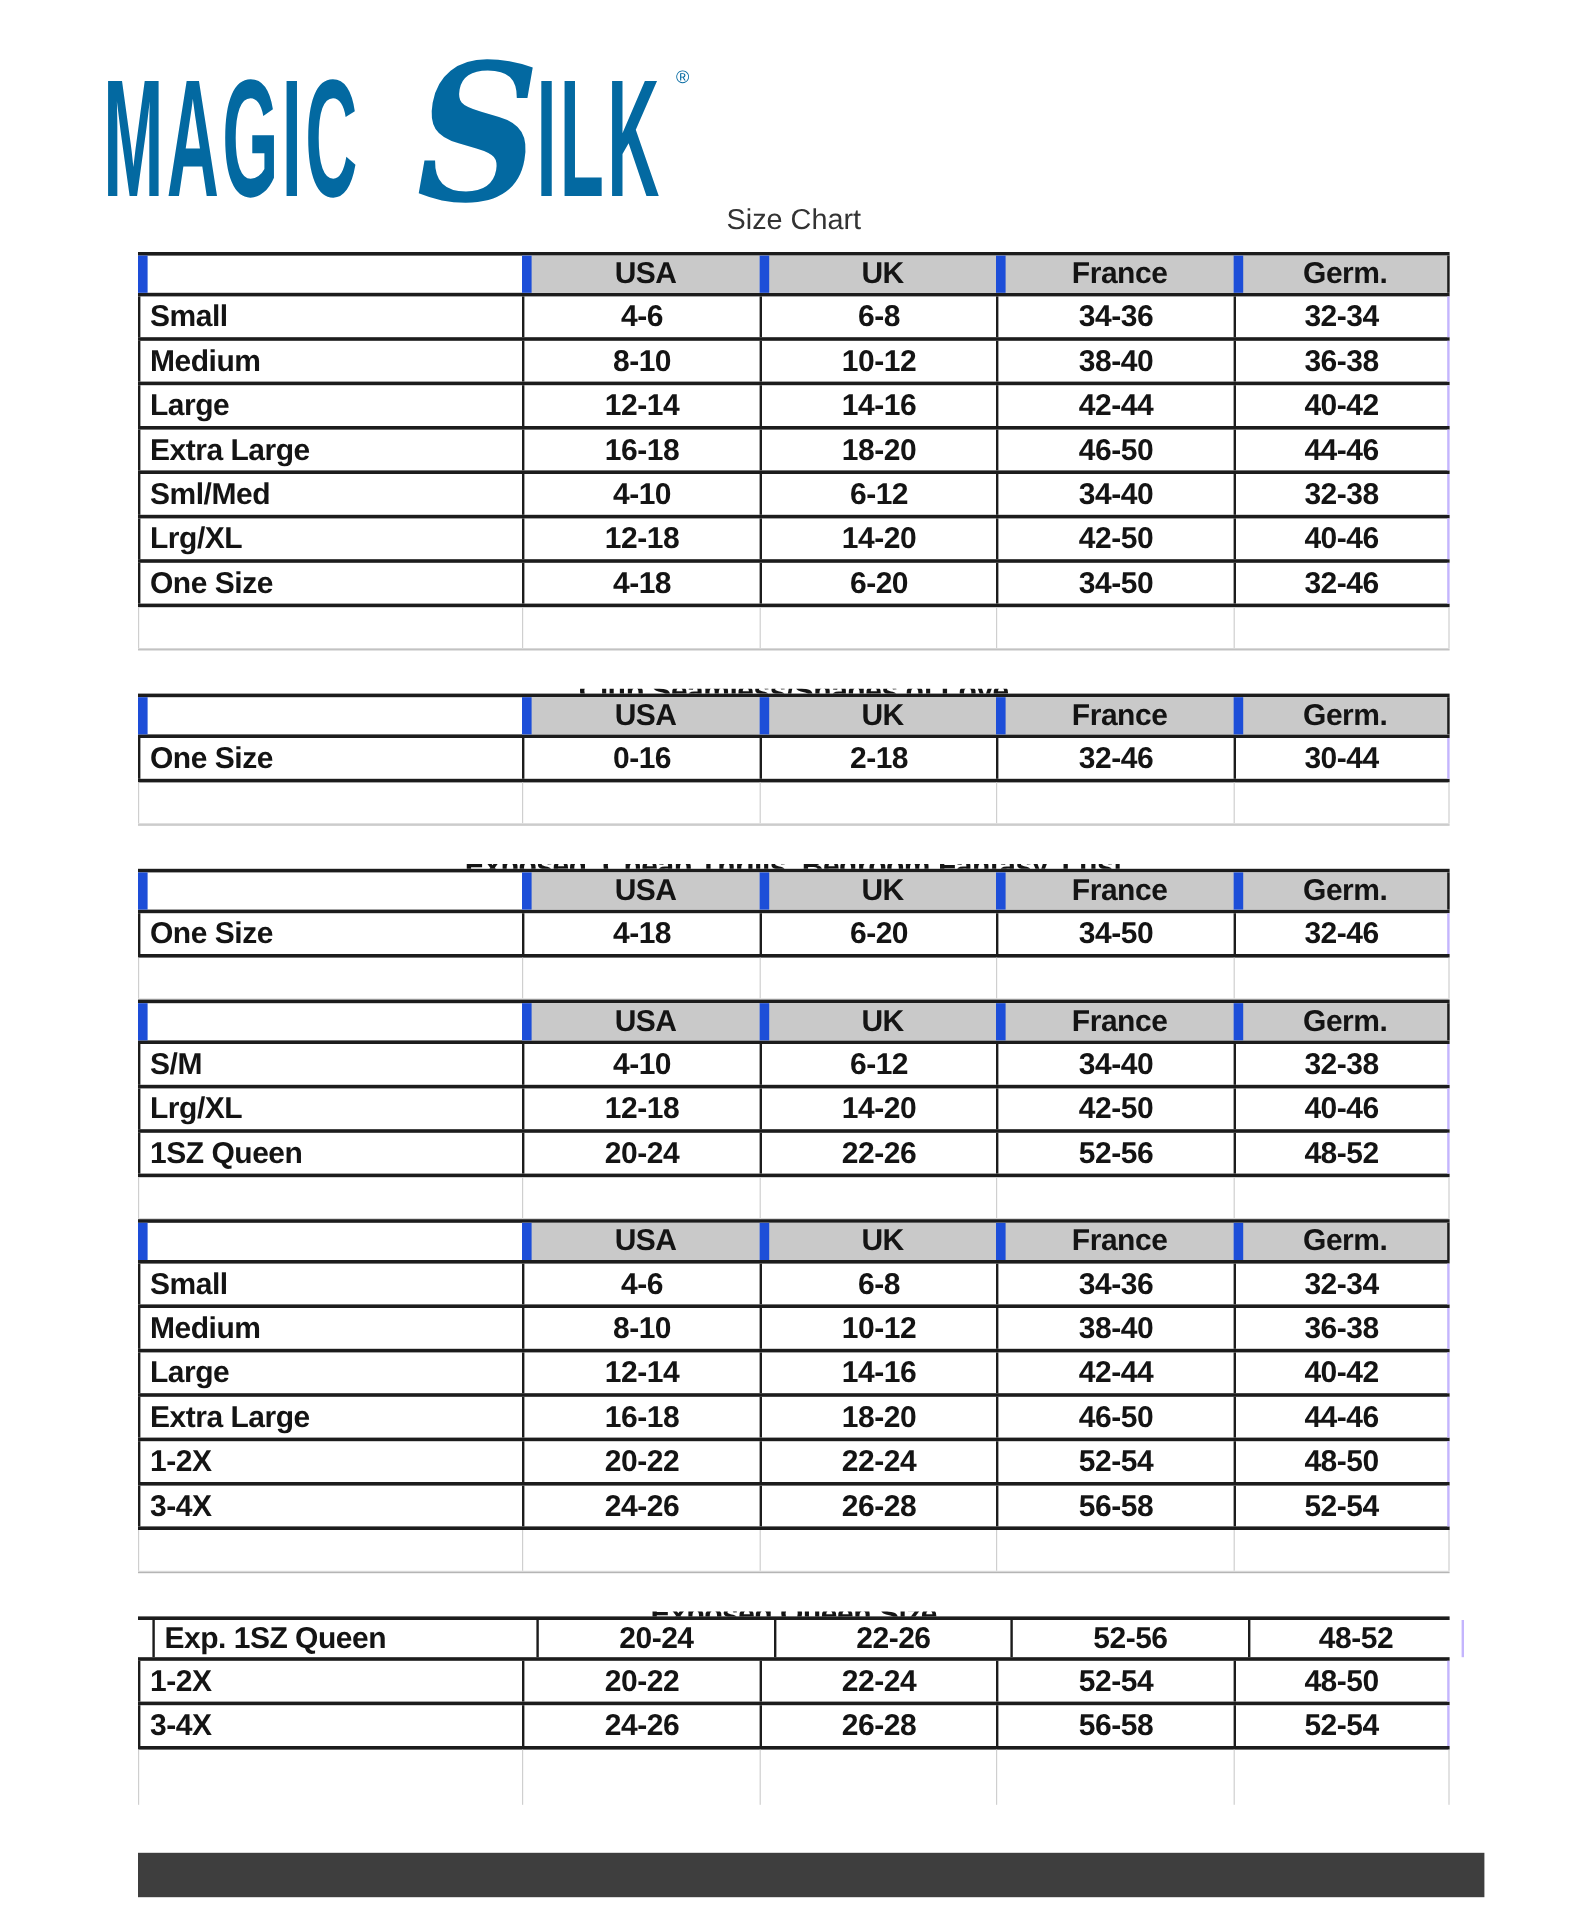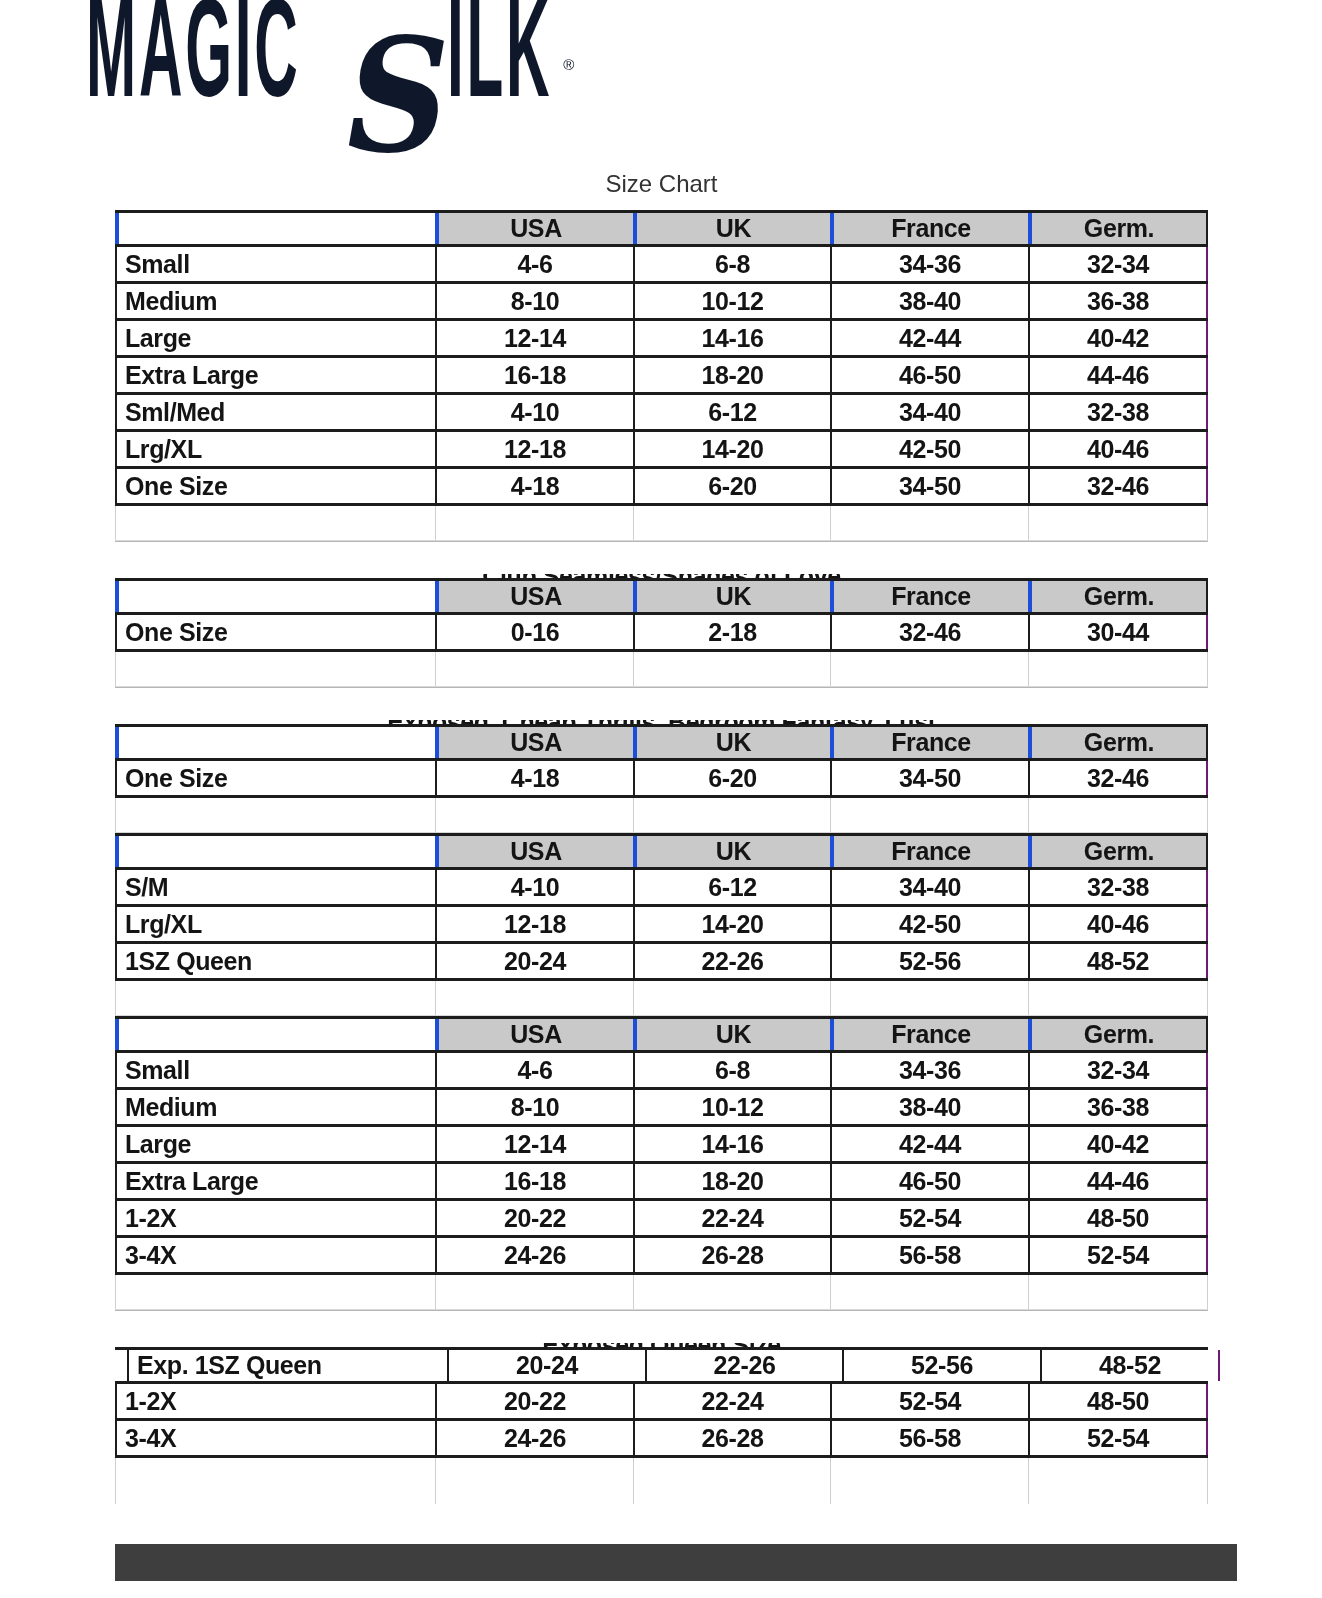--- a/index.html
+++ b/index.html
@@ -15,22 +15,22 @@
     width: 1322px; height: 1598px;
     background: #ffffff;
   }
 
   
   .logo {
     position: absolute;
     left: 86px; top: 34px;
     height: 140px;
     display: flex;
-    align-items: flex-start;
-    color: #0f172a;
+    align-items: flex-end;
+    color: #0369a1;
     white-space: nowrap;
   }
   .logo-magic {
     display: inline-block;
     font-weight: bold;
     font-size: 86px;
     letter-spacing: 4px;
     line-height: 0.82;
     transform: scale(0.70, 1.62);
     transform-origin: left bottom;
@@ -95,26 +95,26 @@
     font-weight: bold;
     letter-spacing: -0.4px;
     color: #141414;
     overflow: hidden;
   }
   .cell.label {
     justify-content: flex-start;
     padding-left: 8px;
   }
   .header-row { border-top: 3px solid #1c1c1c; border-bottom: 3px solid #1c1c1c; }
-  .header-row .cell { border-left: 4px solid #1d4ed8; text-align: right; }
+  .header-row .cell { border-left: 8px solid #1d4ed8; text-align: right; }
   .header-row .cell:last-child { border-right: 2px solid #1c1c1c; }
   .header-row .cell.col { background: #c9c9c9; }
   .data-row { border-bottom: 3px solid #1c1c1c; }
   .data-row .cell { border-left: 2px solid #1c1c1c; }
-  .data-row .cell:last-child { border-right: 2px solid #701a75; }
+  .data-row .cell:last-child { border-right: 2px solid #c4b5fd; }
   .data-row.thick-top { border-top: 3px solid #1c1c1c; padding-left: 12px; }
   .title-row { border-top: 1px solid #b5b5b5; }
   .title-row .cell { font-size: 25px; font-weight: bold; margin-top: 32px; }
   .spacer-row { height: 35px; border-bottom: 1px solid #d8d8d8; }
   .spacer-row .cell { border-left: 1px solid #cfcfcf; }
   .spacer-row .cell:last-child { border-right: 1px solid #cfcfcf; }
   .spacer-row.end-spacer { height: 46px; border-bottom: none; }
 
   
   .footer-bar {

